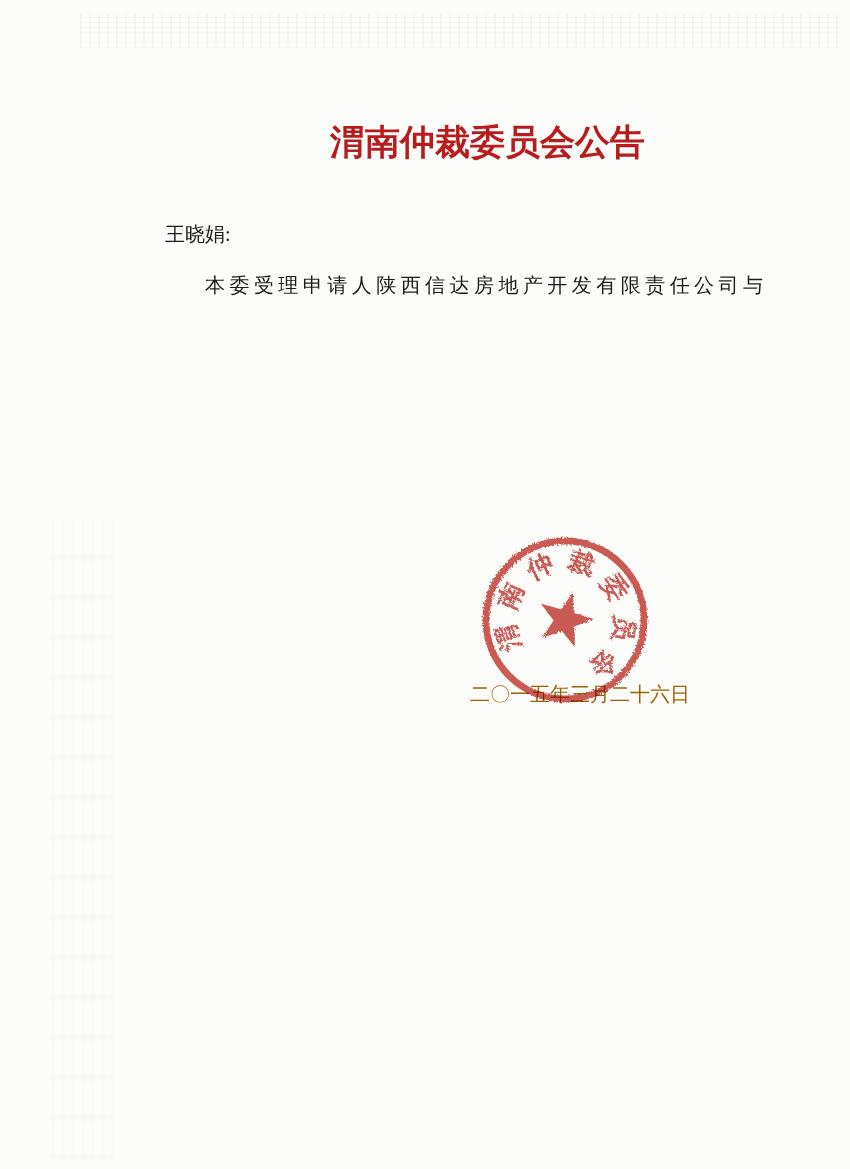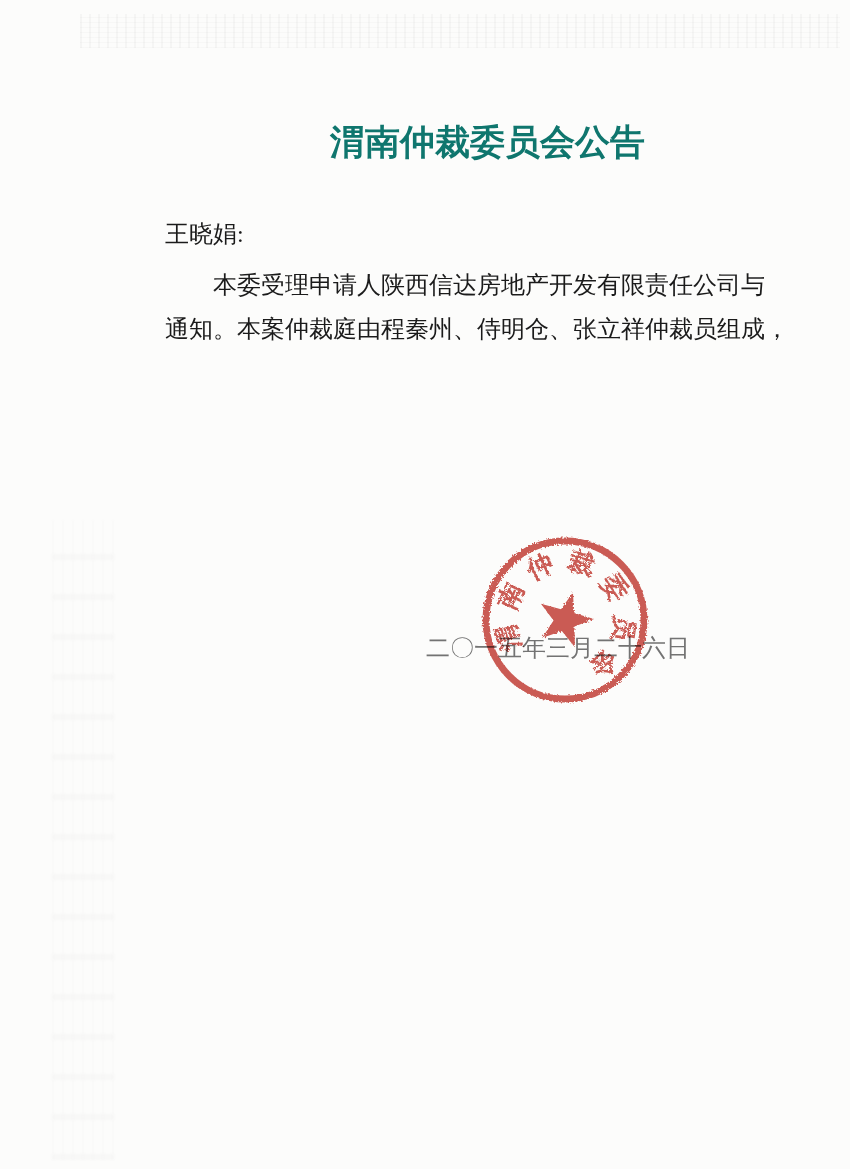--- a/index.html
+++ b/index.html
@@ -33,50 +33,50 @@
     filter: blur(1px);
     opacity: 0.6;
   }
 
   .doc-title {
     position: absolute;
     left: 330px; top: 119px;
     font-size: 35px;
     font-weight: 700;
     letter-spacing: 0px;
-    color: #0f766e;
+    color: #b91c1c;
     white-space: nowrap;
   }
 
   .content {
     position: absolute;
     left: 165px; top: 212px;
     width: 598px;
-    font-size: 24px;
+    font-size: 20px;
     line-height: 43.5px;
     color: #1b1b1b;
   }
   .salutation {
     margin-bottom: 5px;
     line-height: 44px;
   }
   .body-line {
     text-align: justify;
     text-align-last: justify;
     white-space: nowrap;
   }
   .body-line.indent { text-indent: 2em; margin-top: 8px; }
   .body-line.last { text-align-last: left; }
 
   .date-line {
     position: absolute;
-    top: 626px; right: 160px;
-    font-size: 24px;
+    top: 672px; right: 160px;
+    font-size: 20px;
     line-height: 44px;
-    color: #737373;
+    color: #a16207;
     white-space: nowrap;
   }
 
   .seal {
     position: absolute;
     left: 445px; top: 500px;
     width: 240px; height: 240px;
     mix-blend-mode: multiply;
     opacity: 0.92;
   }
@@ -89,21 +89,20 @@
 <body>
 
 <div class="noise-top"></div>
 <div class="noise-left"></div>
 
 <h1 class="doc-title">渭南仲裁委员会公告</h1>
 
 <div class="content">
   <div class="salutation">王晓娟:</div>
   <div class="body-line indent">本委受理申请人陕西信达房地产开发有限责任公司与</div>
-  <div class="body-line">通知。本案仲裁庭由程秦州、侍明仓、张立祥仲裁员组成，</div>
 </div>
 
 <div class="date-line">二〇一五年三月二十六日</div>
 
 <svg class="seal" viewBox="-120 -120 240 240" aria-hidden="true">
   <defs>
     <filter id="rough" x="-30%" y="-30%" width="160%" height="160%">
       <feTurbulence type="fractalNoise" baseFrequency="0.55" numOctaves="2" seed="7" result="n"></feTurbulence>
       <feDisplacementMap in="SourceGraphic" in2="n" scale="4"></feDisplacementMap>
     </filter>

